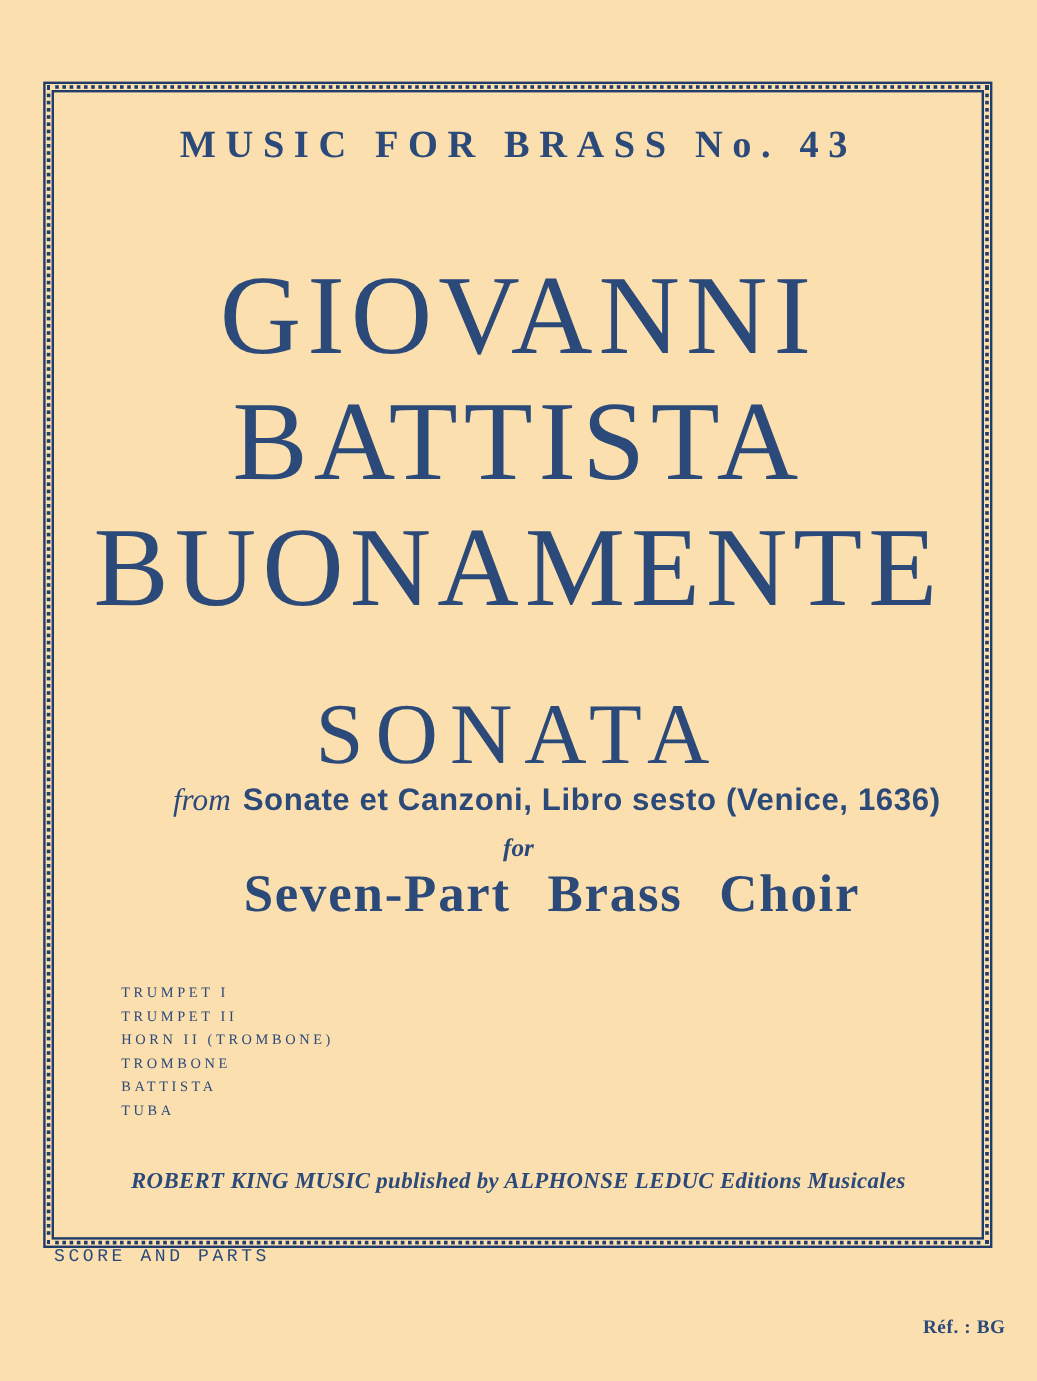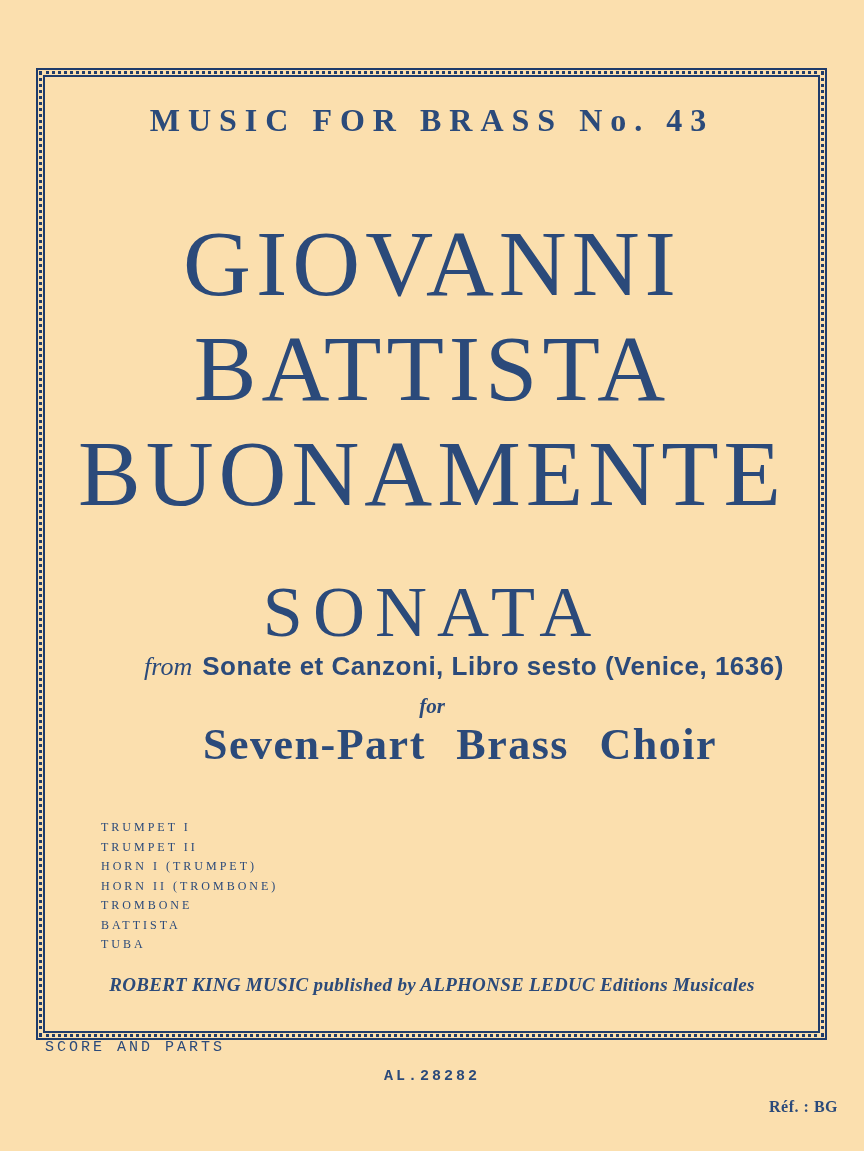--- a/index.html
+++ b/index.html
@@ -135,26 +135,24 @@
     <span class="sub-prefix">from</span><span class="sub-rest">Sonate et Canzoni, Libro sesto (Venice, 1636)</span>
   </div>
 
   <div class="for-label">for</div>
 
   <div class="ensemble">Seven-Part Brass Choir</div>
 
   <ul class="instruments">
     <li>TRUMPET I</li>
     <li>TRUMPET II</li>
-    <li>HORN I (TRUMPET)</li>
     <li>HORN II (TROMBONE)</li>
     <li>TROMBONE</li>
     <li>BATTISTA</li>
     <li>TUBA</li>
   </ul>
 
   <div class="publisher">ROBERT KING MUSIC published by ALPHONSE LEDUC Editions Musicales</div>
 
   <div class="footer-left">SCORE AND PARTS</div>
-  <div class="footer-center">AL.28282</div>
   <div class="footer-right">Réf. : BG</div>
 
 </div>
 
 </body></html>

